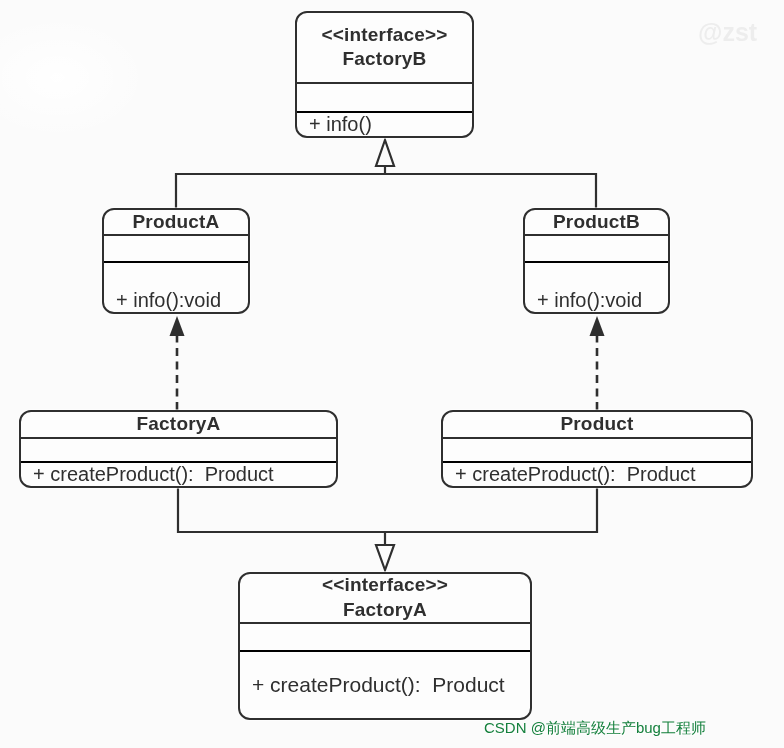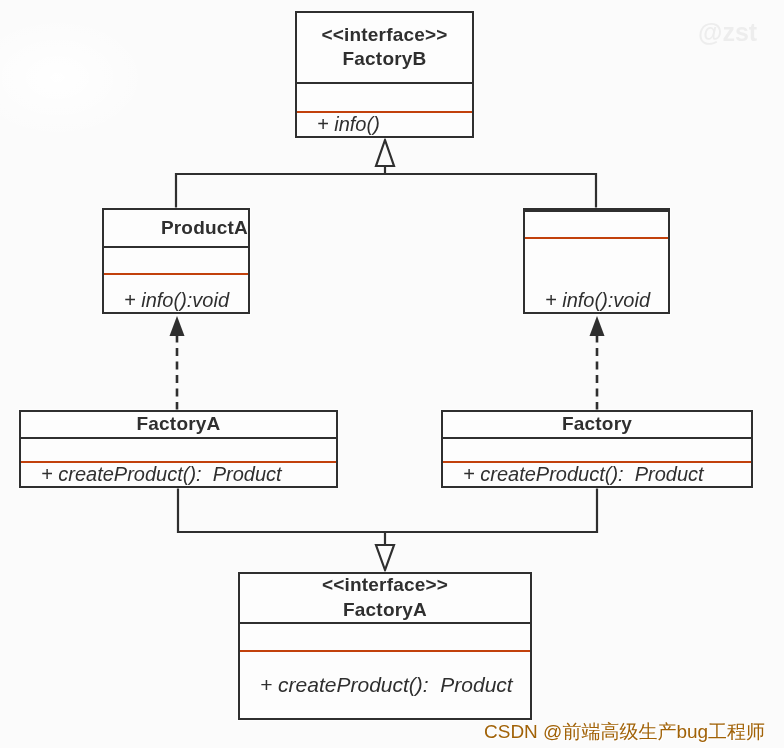--- a/index.html
+++ b/index.html
@@ -24,74 +24,73 @@
   }
   .edges {
     position: absolute;
     left: 0; top: 0;
     pointer-events: none;
   }
   .uml-box {
     position: absolute;
     box-sizing: border-box;
     border: 2px solid #2f2f2f;
-    border-radius: 0;
+    border-radius: 12px;
     background: #fdfdfd;
     display: flex;
     flex-direction: column;
     box-shadow: 0 0 0 1px rgba(255,255,255,0.5);
   }
   .cmp-title {
     display: flex;
     flex-direction: column;
     justify-content: center;
     align-items: center;
     font-weight: bold;
     font-size: 19px;
     line-height: 1.3;
     letter-spacing: 0.2px;
   }
   .cmp-attrs {
     border-top: 2px solid #2f2f2f;
   }
   .cmp-methods {
-    border-top: 2px solid #c2410c;
+    border-top: 2px solid #000000;
     font-size: 20px;
-    padding-left: 20px;
+    padding-left: 12px;
     display: flex;
     align-items: center;
     white-space: pre;
     flex: 1;
-    font-style: italic;
   }
   
   .b-product   { left: 295px; top: 11px;  width: 179px; height: 127px; }
   .b-product .cmp-title   { height: 70px; }
   .b-product .cmp-attrs   { height: 28px; }
   
   .b-producta  { left: 102px; top: 208px; width: 148px; height: 106px; }
   .b-productb  { left: 523px; top: 208px; width: 147px; height: 106px; }
-  .b-producta .cmp-title, .b-productb .cmp-title { height: 36px; align-items: flex-end; }
+  .b-producta .cmp-title, .b-productb .cmp-title { height: 24px; }
   .b-producta .cmp-attrs, .b-productb .cmp-attrs { height: 25px; }
   .b-producta .cmp-methods, .b-productb .cmp-methods { align-items: flex-end; padding-top: 7px; }
   
   .b-factorya  { left: 19px;  top: 410px; width: 319px; height: 78px; }
   .b-factoryb  { left: 441px; top: 410px; width: 312px; height: 78px; }
   .b-factorya .cmp-title, .b-factoryb .cmp-title { height: 30px; }
   .b-factorya .cmp-attrs, .b-factoryb .cmp-attrs { height: 28px; }
   
   .b-factory   { left: 238px; top: 572px; width: 294px; height: 148px; }
   .b-factory .cmp-title { height: 48px; }
   .b-factory .cmp-attrs { height: 26px; }
   .b-factory .cmp-methods { font-size: 21px; }
   .watermark-bottom {
     position: absolute;
     left: 484px; top: 719px;
-    font-size: 19px;
-    color: #a16207;
+    font-size: 15px;
+    color: #15803d;
     text-shadow: 1px 1px 0 rgba(255,255,255,0.9);
     white-space: nowrap;
     pointer-events: none;
   }
   .watermark-topright {
     position: absolute;
     left: 698px; top: 18px;
     font-size: 25px;
     font-weight: bold;
     color: rgba(170,170,170,0.16);
@@ -144,39 +143,42 @@
     <div class="cmp-title">
       <span>ProductA</span>
     </div>
     <div class="cmp-attrs"></div>
     <div class="cmp-methods">
       <span>+ info():void</span>
     </div>
   </div>
 
   <div class="uml-box b-productb">
+    <div class="cmp-title">
+      <span>ProductB</span>
+    </div>
     <div class="cmp-attrs"></div>
     <div class="cmp-methods">
       <span>+ info():void</span>
     </div>
   </div>
 
   <div class="uml-box b-factorya">
     <div class="cmp-title">
       <span>FactoryA</span>
     </div>
     <div class="cmp-attrs"></div>
     <div class="cmp-methods">
       <span>+ createProduct():  Product</span>
     </div>
   </div>
 
   <div class="uml-box b-factoryb">
     <div class="cmp-title">
-      <span>Factory</span>
+      <span>Product</span>
     </div>
     <div class="cmp-attrs"></div>
     <div class="cmp-methods">
       <span>+ createProduct():  Product</span>
     </div>
   </div>
 
   <div class="uml-box b-factory">
     <div class="cmp-title">
       <span>&lt;&lt;interface&gt;&gt;</span>

